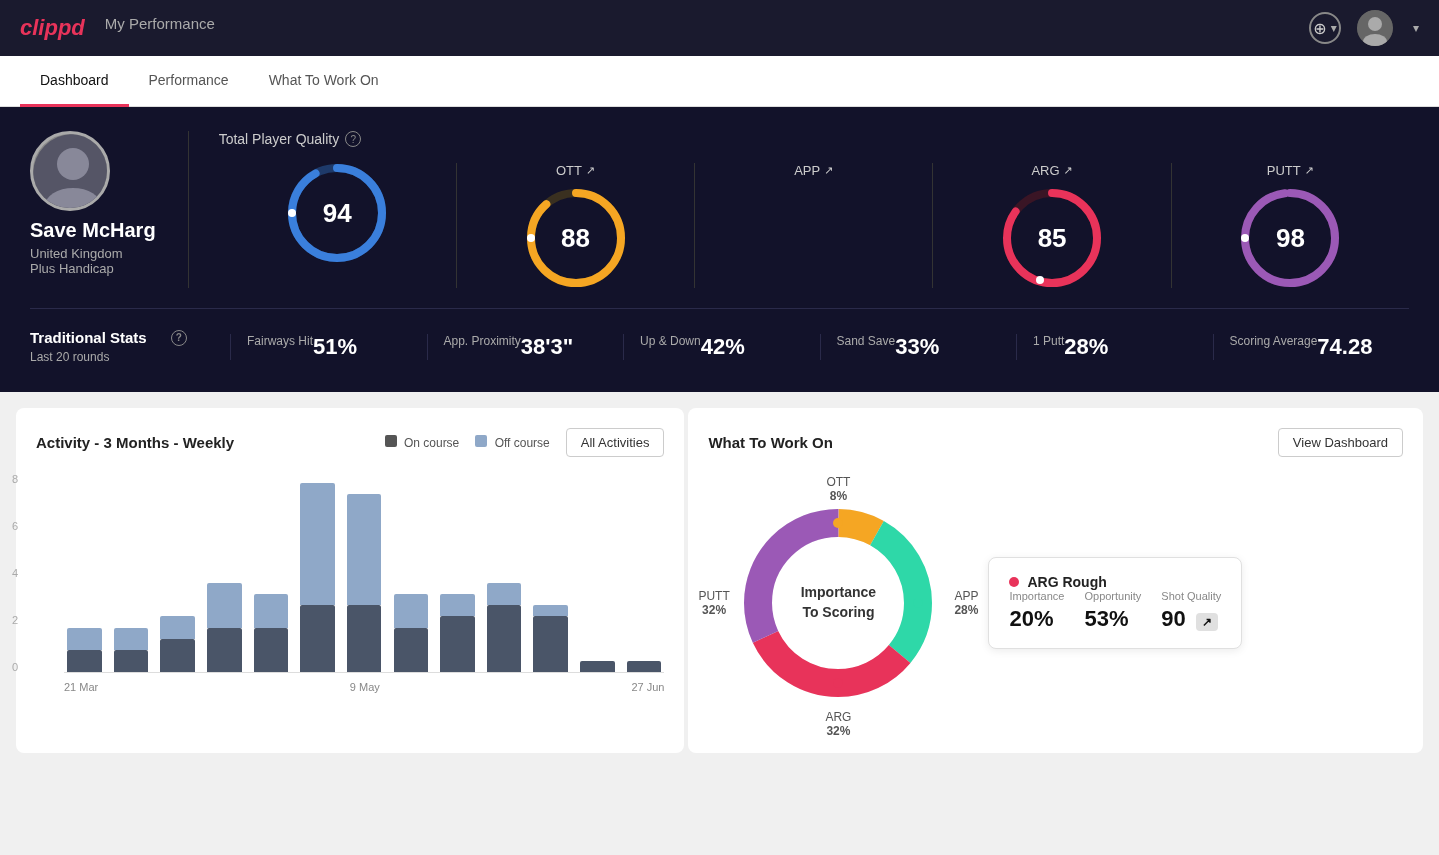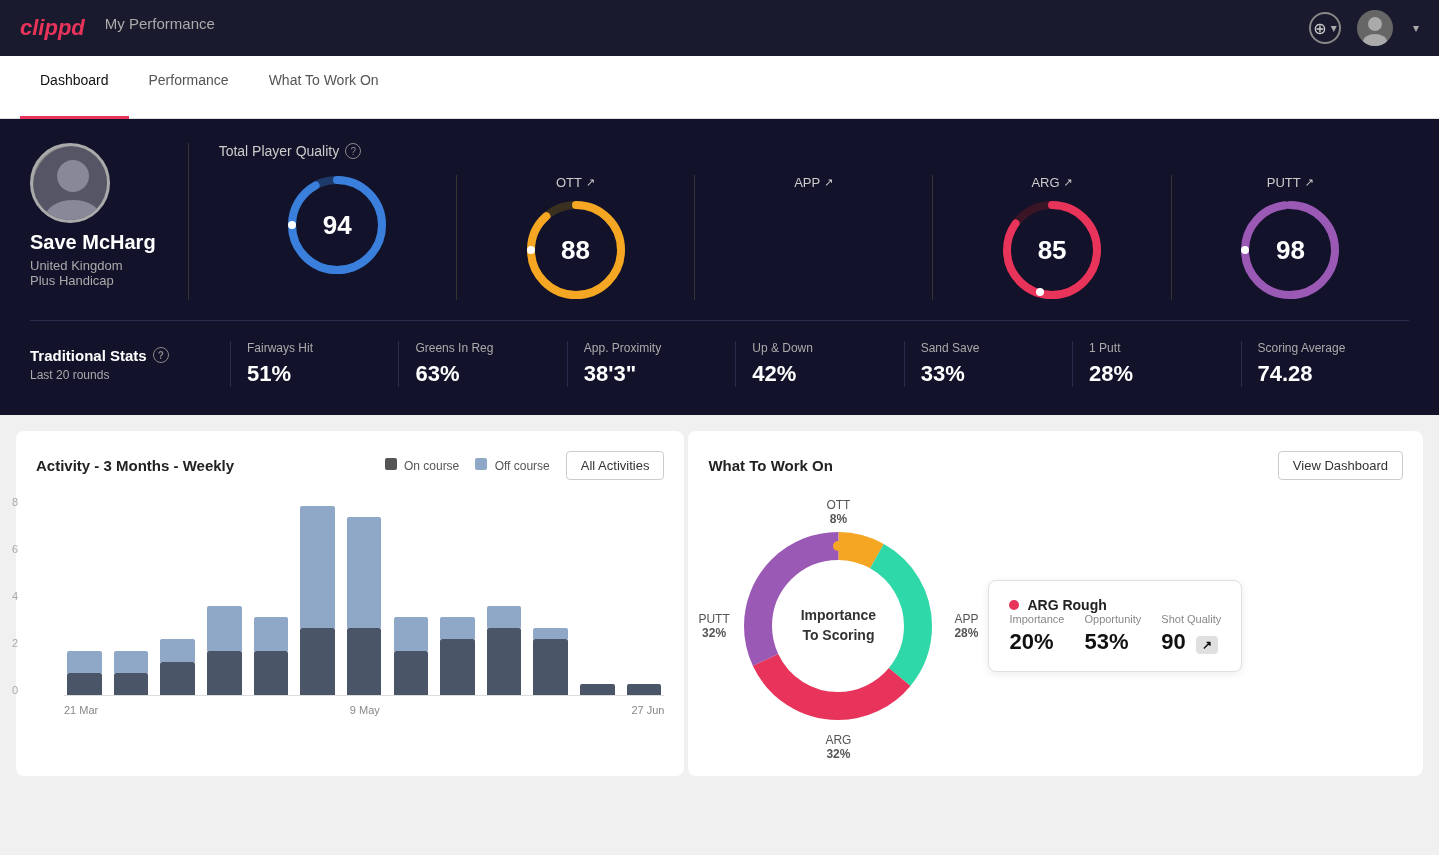--- a/index.html
+++ b/index.html
@@ -31,21 +31,21 @@
     .dropdown-arrow { color: #aaa; font-size: 12px; margin-left: 4px; }
 
     
     .nav-tabs {
       background: #fff;
       display: flex;
       border-bottom: 1px solid #ddd;
       padding: 0 20px;
     }
     .nav-tab {
-      padding: 16px 20px 28px;
+      padding: 16px 20px 16px;
       font-size: 14px; color: #555; cursor: pointer;
       border-bottom: 3px solid transparent;
       margin-bottom: -1px;
     }
     .nav-tab.active { color: #111; border-bottom-color: #e8335a; font-weight: 500; }
 
     
     .dark-panel {
       background: #12122a;
       color: #fff;
@@ -116,27 +116,26 @@
     
     .stats-row {
       display: flex;
       align-items: center;
       border-top: 1px solid #2a2a4a;
       padding-top: 20px;
       margin-top: 20px;
       gap: 0;
     }
     .stat-label-section { width: 200px; }
-    .stat-label-title { font-size: 15px; font-weight: 600; display: flex; align-items: center; gap: 6px; }
+    .stat-label-title { font-size: 15px; font-weight: 600; display: flex; align-items: center; gap: 24px; }
     .stat-label-sub { font-size: 12px; color: #aaa; margin-top: 4px; }
     .stat-items { display: flex; flex: 1; gap: 0; }
     .stat-item {
       flex: 1;
       display: flex;
-      flex-direction: column;
       align-items: flex-start;
       padding: 0 16px;
       border-left: 1px solid #2a2a4a;
     }
     .stat-item-label { font-size: 12px; color: #aaa; margin-bottom: 6px; }
     .stat-item-value { font-size: 22px; font-weight: 700; color: #fff; }
 
     
     .bottom-panels {
       display: flex;
@@ -388,24 +387,20 @@
       <div class="stat-label-title">
         <span>Traditional Stats</span>
         <span class="info-icon">?</span>
       </div>
       <div class="stat-label-sub">Last 20 rounds</div>
     </div>
     <div class="stat-items">
       <div class="stat-item">
         <div class="stat-item-label">Fairways Hit</div>
         <div class="stat-item-value">51%</div>
-      </div>
-      <div class="stat-item">
-        <div class="stat-item-label">Greens In Reg</div>
-        <div class="stat-item-value">63%</div>
       </div>
       <div class="stat-item">
         <div class="stat-item-label">App. Proximity</div>
         <div class="stat-item-value">38'3"</div>
       </div>
       <div class="stat-item">
         <div class="stat-item-label">Up &amp; Down</div>
         <div class="stat-item-value">42%</div>
       </div>
       <div class="stat-item">

